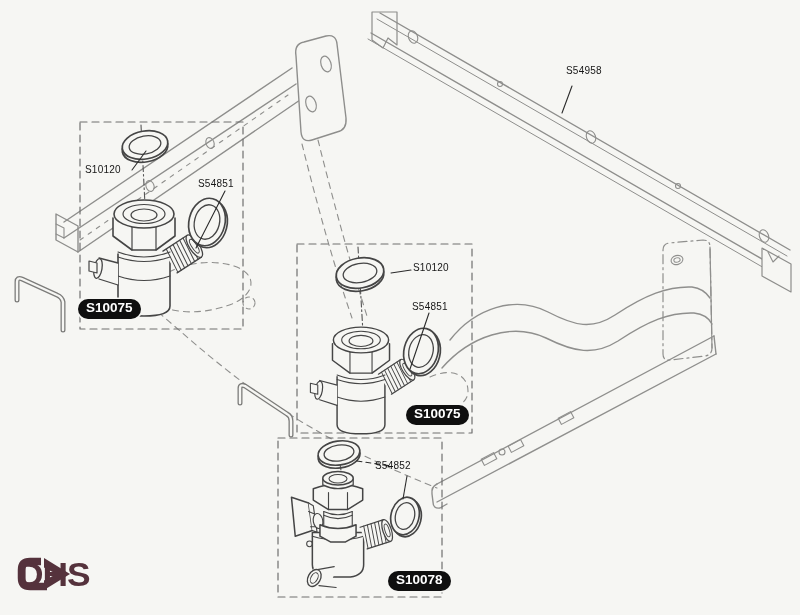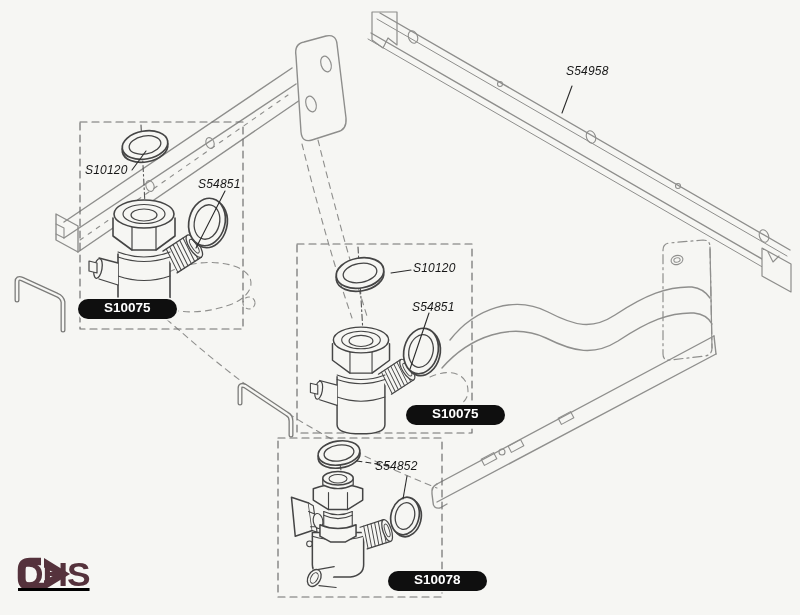--- a/index.html
+++ b/index.html
@@ -2,29 +2,29 @@
 <html><head>
 <meta charset="utf-8">
 <style>
   html,body{margin:0;padding:0;background:#e9e9e6;}
   .stage{
     position:relative;width:800px;height:615px;background:#f6f6f3;
     overflow:hidden;font-family:"Liberation Sans",sans-serif;
   }
   .stage svg{position:absolute;left:0;top:0;}
   .lbl{
-    position:absolute;font-style:italic;font-size:12px;color:#161616;
+    position:absolute;font-size:10px;color:#161616;
     letter-spacing:.2px;white-space:nowrap;line-height:16px;
   }
   .badge{
     position:absolute;background:#0f0f0f;color:#fff;font-weight:700;
-    font-size:13.5px;padding:1px 26px 3px;border-radius:11px;line-height:16px;
+    font-size:13.5px;padding:1px 8px 3px;border-radius:11px;line-height:16px;
     box-shadow:0 0 0 1.5px #f6f6f3;white-space:nowrap;
   }
-  .logo{position:absolute;left:15px;top:555px;display:flex;align-items:center;text-decoration:underline;}
+  .logo{position:absolute;left:15px;top:555px;display:flex;align-items:center;}
   .logo-text{
     color:#55323c;font-weight:800;font-size:34px;line-height:38px;
     letter-spacing:-1px;transform:scaleX(1.04);transform-origin:left;
     margin-left:3px;
   }
 </style>
 </head>
 <body>
 
 <div class="stage">

